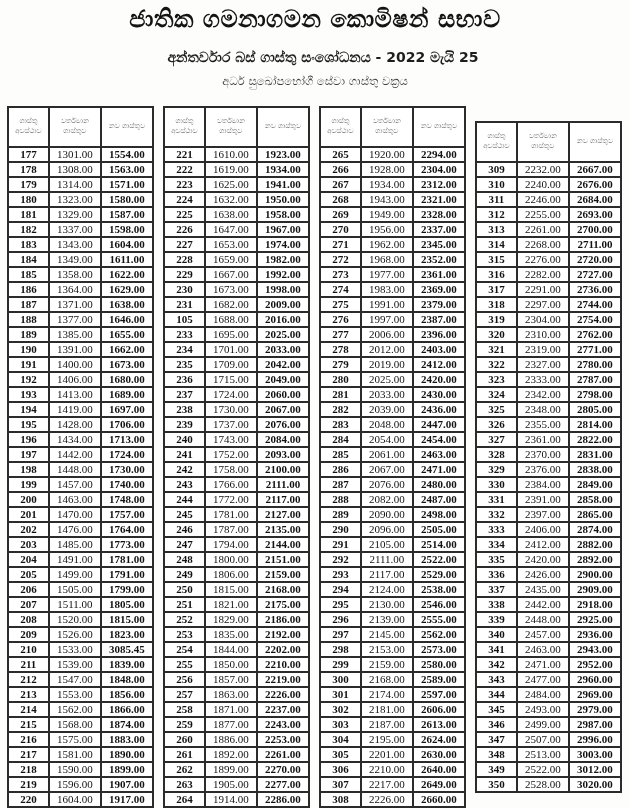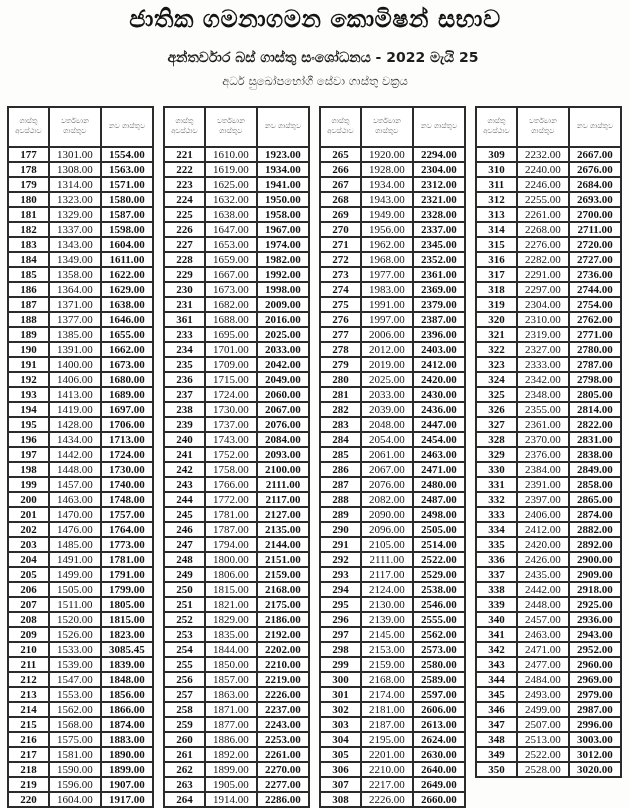--- a/index.html
+++ b/index.html
@@ -36,21 +36,21 @@
     text-align:center;
     font-family:"DejaVu Sans","Liberation Sans",sans-serif;
     font-weight:normal;
     font-size:11.5px;
     color:#3c3c3c;
     margin:8px 0 18px 0;
   }
   .tables{
     display:flex;
     gap:9px;
-    align-items:flex-start;
+    align-items:center;
     padding:0 7px;
   }
   table.fare{
     border-collapse:collapse;
     table-layout:fixed;
     width:147px;
     background:#ffffff;
     border:2px solid #1b1b1b;
   }
   table.fare th{
@@ -392,21 +392,21 @@
             <td class="stage">230</td>
             <td class="cur">1673.00</td>
             <td class="new">1998.00</td>
           </tr>
           <tr>
             <td class="stage">231</td>
             <td class="cur">1682.00</td>
             <td class="new">2009.00</td>
           </tr>
           <tr>
-            <td class="stage">361</td>
+            <td class="stage">105</td>
             <td class="cur">1688.00</td>
             <td class="new">2016.00</td>
           </tr>
           <tr>
             <td class="stage">233</td>
             <td class="cur">1695.00</td>
             <td class="new">2025.00</td>
           </tr>
           <tr>
             <td class="stage">234</td>

